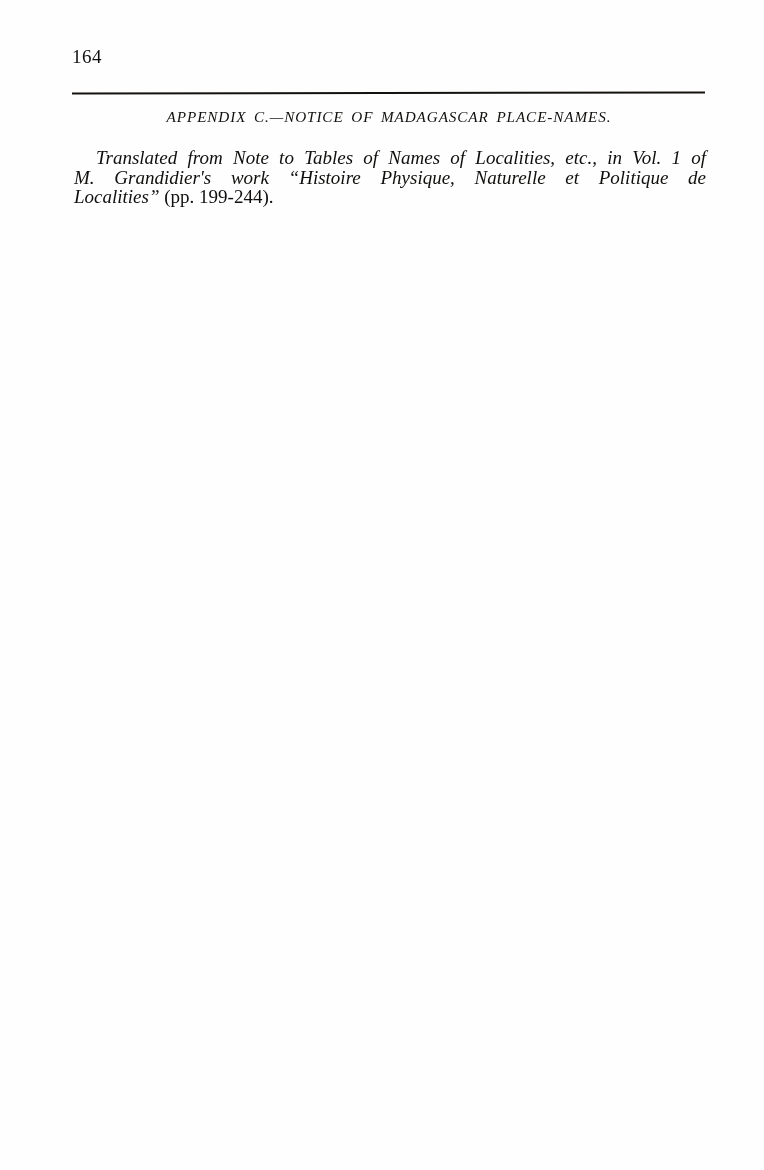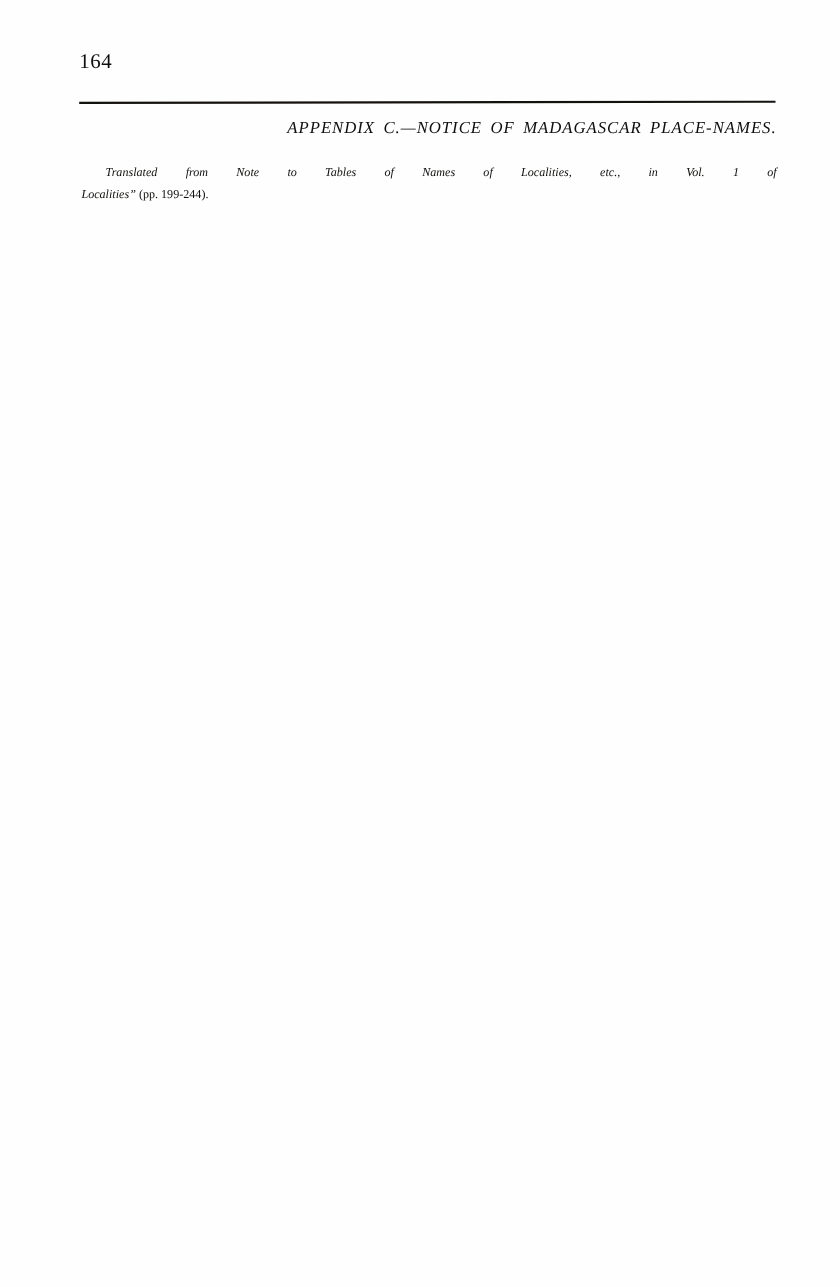--- a/index.html
+++ b/index.html
@@ -62,35 +62,35 @@
     background: #14120f;
     transform: rotate(-0.09deg);
   }
 
   
   .appendix-line {
     position: absolute;
     left: 72px;
     top: 108px;
     width: 634px;
-    text-align: right;
+    text-align: center;
     font-style: italic;
     font-size: 15.2px;
     letter-spacing: 0.9px;
     word-spacing: 3px;
   }
 
   
   .source-note {
     position: absolute;
     left: 74px;
     top: 148px;
     width: 632px;
     font-style: italic;
-    font-size: 11px;
+    font-size: 19px;
     line-height: 19.6px;
     text-align: justify;
   }
   .source-note .ln { display: block; white-space: nowrap; }
   .source-note .ln.j {
     display: block;
     text-align: justify;
     text-align-last: justify;
   }
   .source-note .indent { padding-left: 22px; }
@@ -115,20 +115,21 @@
   <div class="running-head">
     <span class="folio">164</span>
   </div>
 
   <div class="rule"></div>
 
   <div class="appendix-line">APPENDIX  C.—NOTICE  OF  MADAGASCAR  PLACE-NAMES.</div>
 
   <div class="source-note">
     <span class="ln j indent">Translated from Note to Tables of Names of Localities, etc., in Vol. 1 of</span>
+    <span class="ln j">M. Grandidier's work “Histoire Physique, Naturelle et Politique de</span>
     <span class="ln"><span>Localities”</span><span class="up"> </span><span class="up">(pp. 199-244).</span></span>
   </div>
 
   <div class="body-text">
     <p class="para"></p>
     <p class="para"></p>
     <p class="para"></p>
     <p class="para"></p>
   </div>
 

